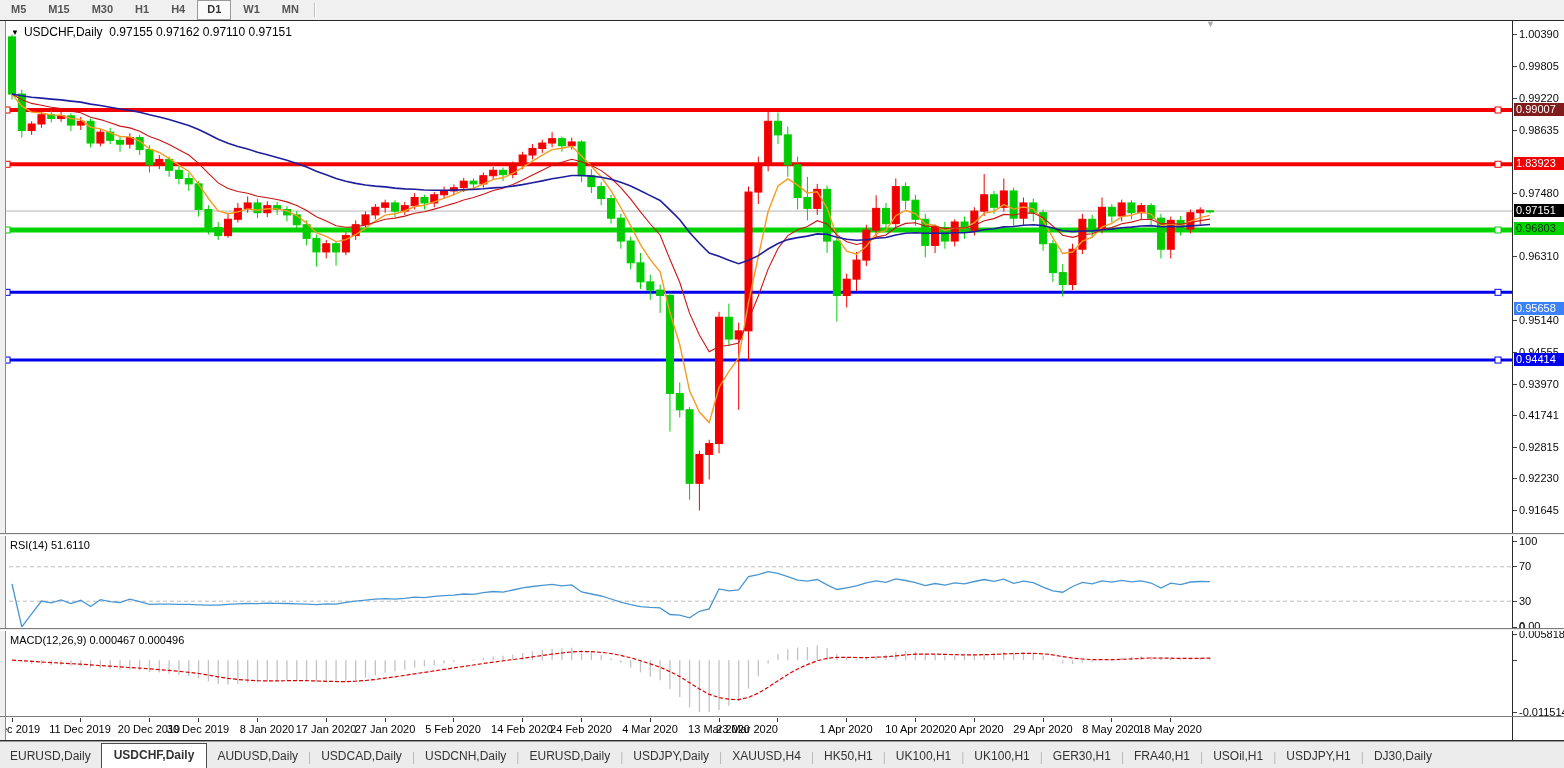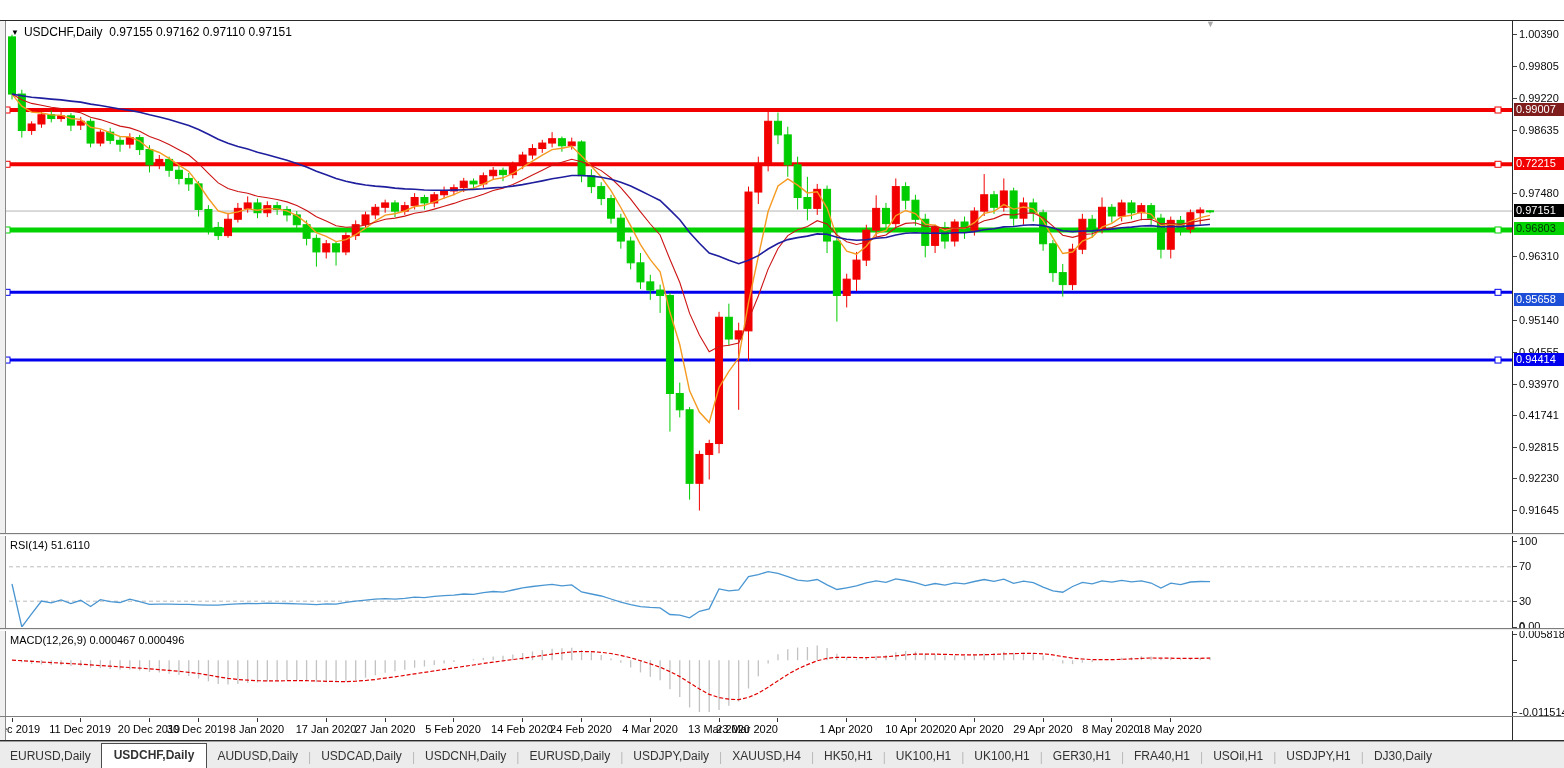--- a/index.html
+++ b/index.html
@@ -43,20 +43,31 @@
   .tab{font-size:12px;color:#333;padding:4px 10px 6px 10px;white-space:nowrap;cursor:default;}
   .tab.on{background:#fff;border:1px solid #4d4d4d;border-bottom:none;font-weight:bold;
           padding:4px 12px 7px 12px;margin-bottom:0;}
   .tabsep{color:#b9b9b9;font-size:12px;padding-bottom:5px;}
   #tabarrows{position:absolute;right:6px;bottom:6px;font-size:11px;color:#555;letter-spacing:6px;}
 </style>
 </head>
 <body>
 
 <div id="app">
+  <div id="tfbar">
+      <div class="tfbtn">M5</div>
+      <div class="tfbtn">M15</div>
+      <div class="tfbtn">M30</div>
+      <div class="tfbtn">H1</div>
+      <div class="tfbtn">H4</div>
+      <div class="tfbtn on">D1</div>
+      <div class="tfbtn">W1</div>
+      <div class="tfbtn">MN</div>
+      <div class="tfdiv"></div>
+    </div>
 
   <svg id="mainsvg" style="top:21px" width="1512" height="512">
       <line x1="0" x2="1512" y1="190.04699627857565" y2="190.04699627857565" stroke="#b4b4b4" stroke-width="1"></line>
       <g>
         <line x1="0" x2="1512" y1="89.00797448165909" y2="89.00797448165909" stroke="#f20000" stroke-width="4"></line>
         <rect x="4" y="86.00797448165909" width="6" height="6" fill="#fff" stroke="#f20000"></rect>
         <rect x="1495" y="86.00797448165909" width="6" height="6" fill="#fff" stroke="#f20000"></rect>
         <line x1="0" x2="1512" y1="143.28378522062786" y2="143.28378522062786" stroke="#f20000" stroke-width="4"></line>
         <rect x="4" y="140.28378522062786" width="6" height="6" fill="#fff" stroke="#f20000"></rect>
         <rect x="1495" y="140.28378522062786" width="6" height="6" fill="#fff" stroke="#f20000"></rect>
@@ -490,23 +501,23 @@
       <div class="ptick" style="top:357px">0.93970</div>
       <div class="pdash" style="top:394px"></div>
       <div class="ptick" style="top:388px">0.41741</div>
       <div class="pdash" style="top:426px"></div>
       <div class="ptick" style="top:420px">0.92815</div>
       <div class="pdash" style="top:457px"></div>
       <div class="ptick" style="top:451px">0.92230</div>
       <div class="pdash" style="top:489px"></div>
       <div class="ptick" style="top:483px">0.91645</div>
       <div class="plabel" style="top:82px;background:#7f1d1d;color:#ffffff">0.99007</div>
-      <div class="plabel" style="top:136px;background:#f20000;color:#ffffff">0.72215</div>
+      <div class="plabel" style="top:136px;background:#f20000;color:#ffffff">1.83923</div>
       <div class="plabel" style="top:201px;background:#00d300;color:#003300">0.96803</div>
-      <div class="plabel" style="top:272px;background:#1d4ed8;color:#ffffff">0.95658</div>
+      <div class="plabel" style="top:281px;background:#3b82f6;color:#ffffff">0.95658</div>
       <div class="plabel" style="top:332px;background:#0000ee;color:#ffffff">0.94414</div>
       <div class="plabel" style="top:183px;background:#000000;color:#ffffff">0.97151</div>
       <div class="pdash" style="top:520px"></div>
       <div class="ptick" style="top:514px">100</div>
       <div class="pdash" style="top:545px"></div>
       <div class="ptick" style="top:539px">70</div>
       <div class="pdash" style="top:580px"></div>
       <div class="ptick" style="top:574px">30</div>
       <div class="pdash" style="top:606px"></div>
       <div class="ptick" style="top:600px">0</div>
@@ -520,21 +531,21 @@
   <div id="daxis">
       <div class="dtick" style="left:12px"></div>
       <div class="dlabel" style="left:12px">2 Dec 2019</div>
       <div class="dtick" style="left:80px"></div>
       <div class="dlabel" style="left:80px">11 Dec 2019</div>
       <div class="dtick" style="left:149px"></div>
       <div class="dlabel" style="left:149px">20 Dec 2019</div>
       <div class="dtick" style="left:198px"></div>
       <div class="dlabel" style="left:198px">30 Dec 2019</div>
       <div class="dtick" style="left:257px"></div>
-      <div class="dlabel" style="left:257px">8 Jan 2020</div>
+      <div class="dlabel" style="left:267px">8 Jan 2020</div>
       <div class="dtick" style="left:326px"></div>
       <div class="dlabel" style="left:326px">17 Jan 2020</div>
       <div class="dtick" style="left:385px"></div>
       <div class="dlabel" style="left:385px">27 Jan 2020</div>
       <div class="dtick" style="left:453px"></div>
       <div class="dlabel" style="left:453px">5 Feb 2020</div>
       <div class="dtick" style="left:522px"></div>
       <div class="dlabel" style="left:522px">14 Feb 2020</div>
       <div class="dtick" style="left:581px"></div>
       <div class="dlabel" style="left:581px">24 Feb 2020</div>

